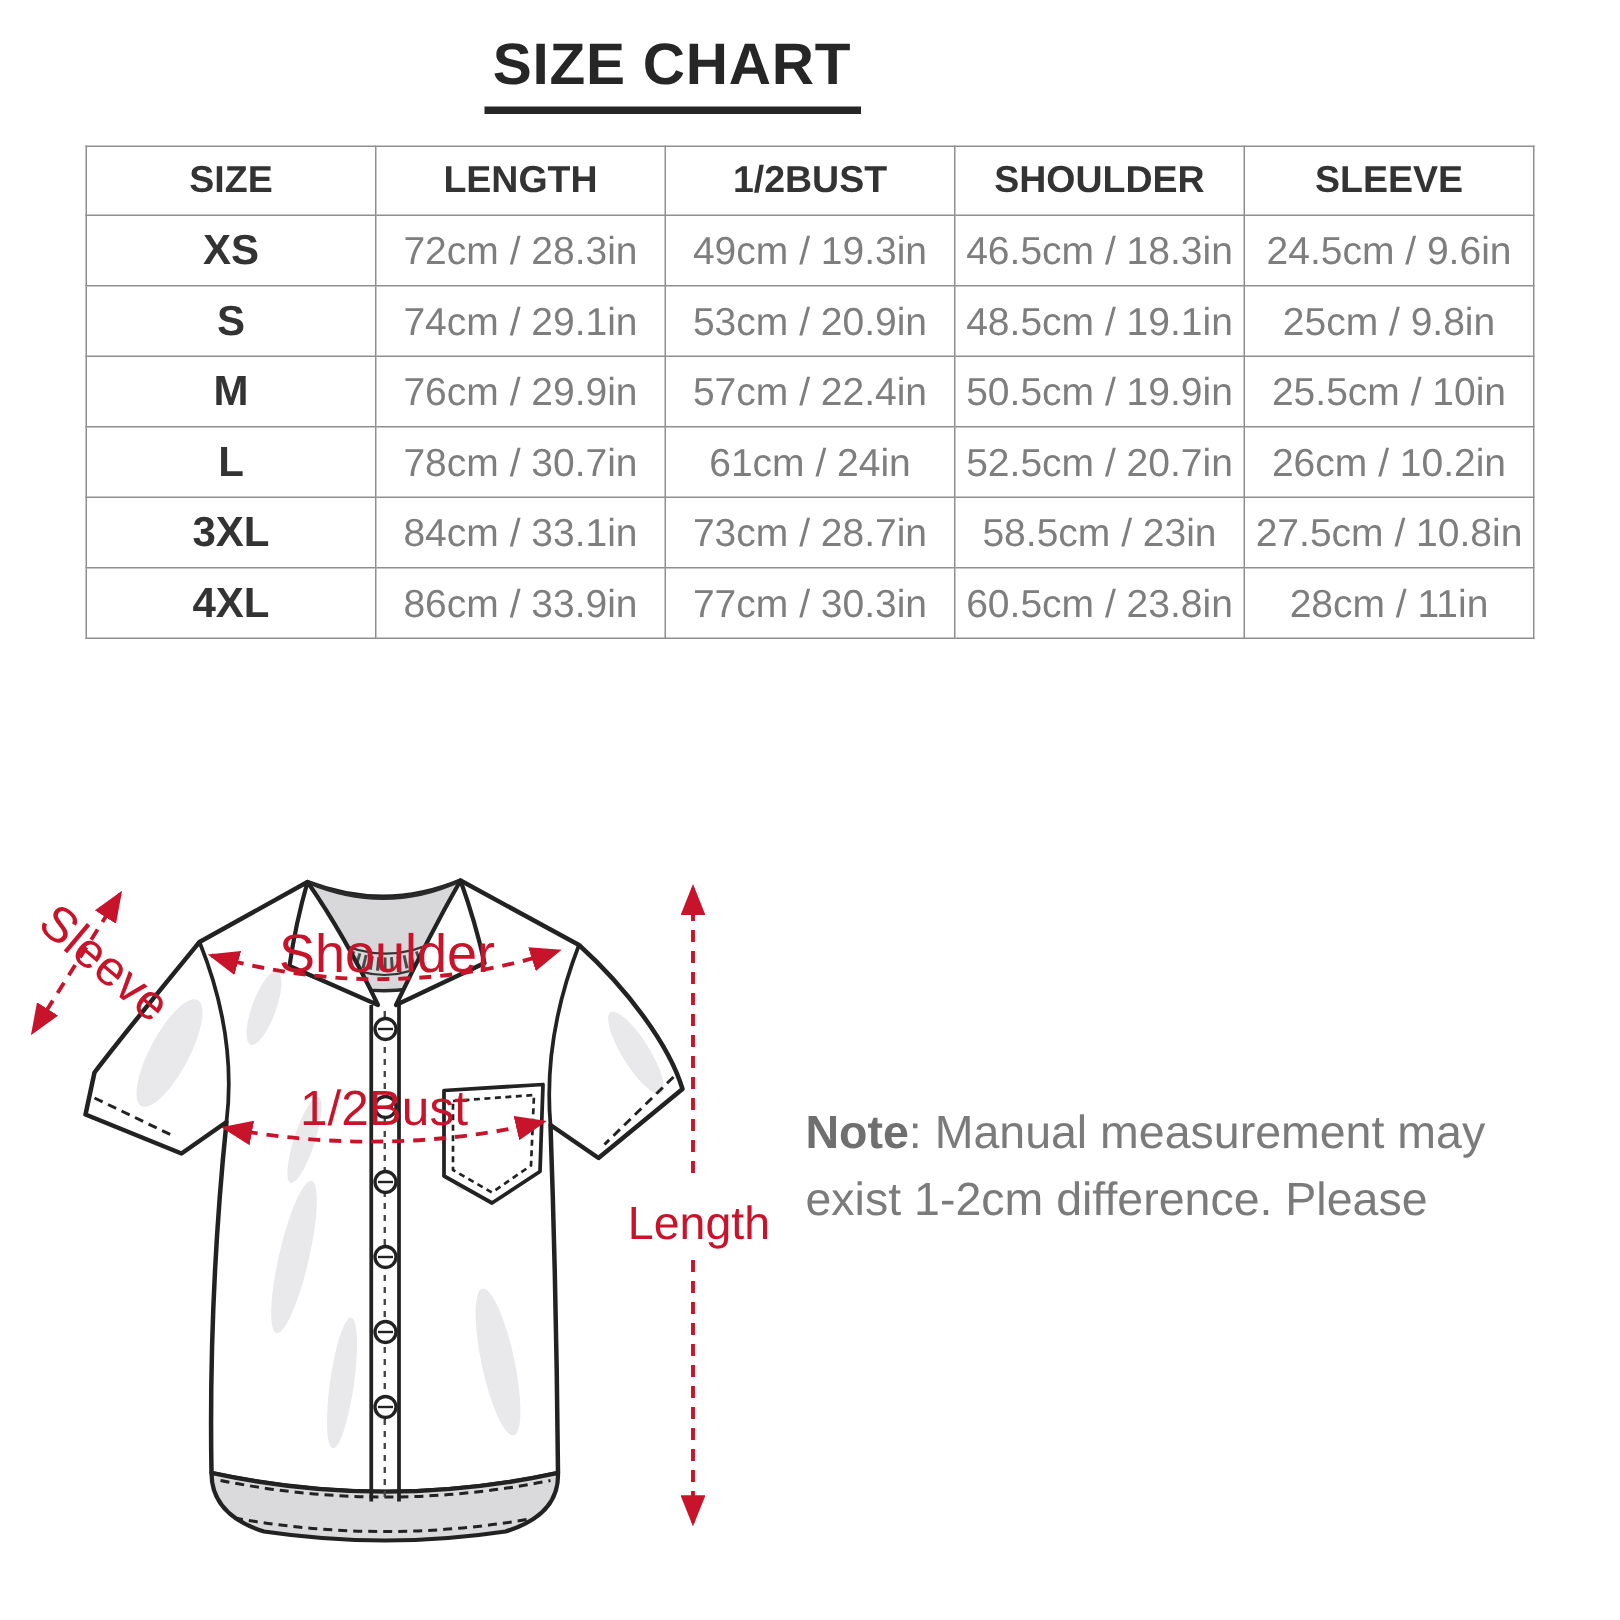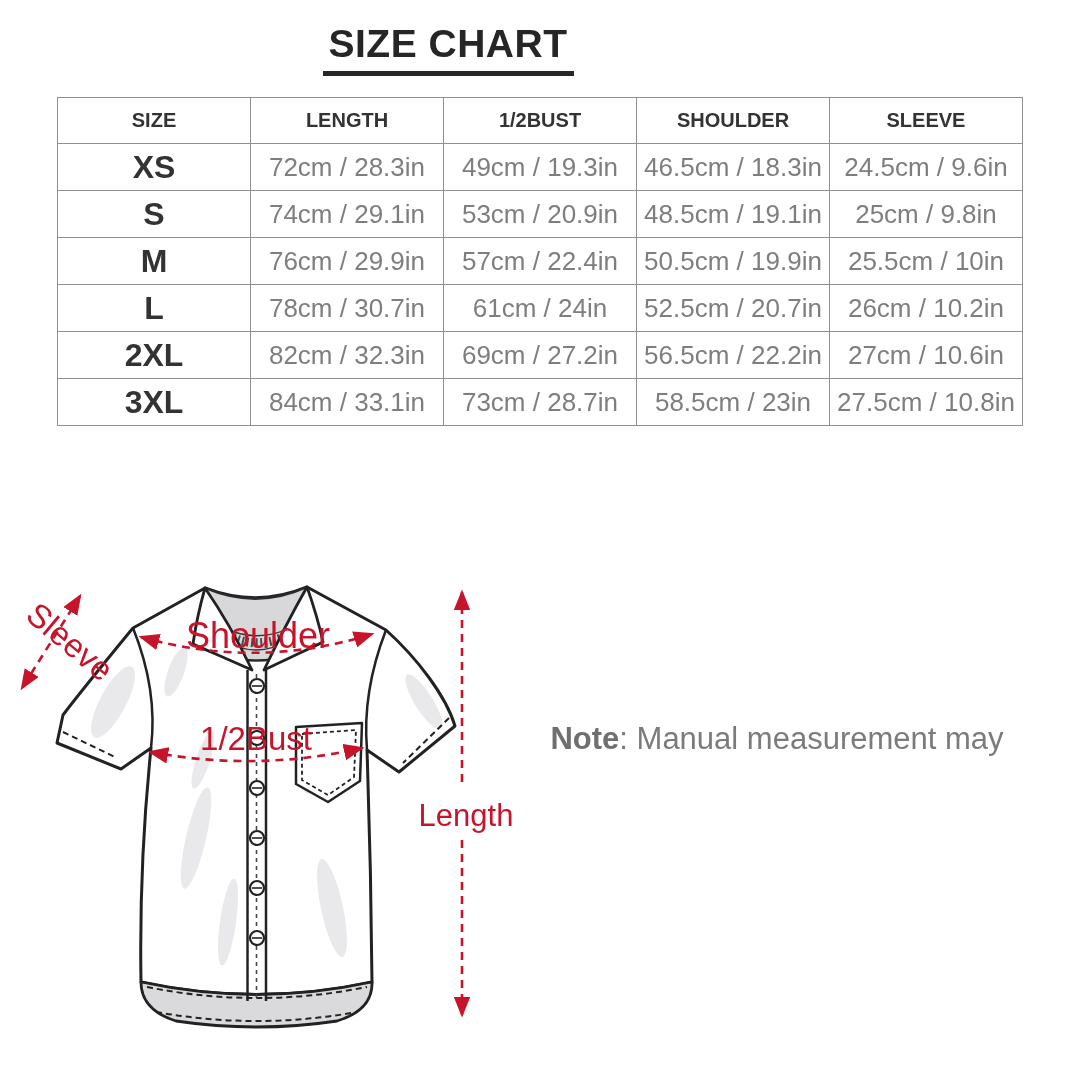--- a/index.html
+++ b/index.html
@@ -13,27 +13,27 @@
     color:#262626;border-bottom:5px solid #262626;padding:0 6px 5px 6px;
   }
   table.size-table{
     position:absolute;left:57px;top:97px;width:966px;
     border-collapse:collapse;table-layout:fixed;
   }
   table.size-table th,table.size-table td{
     border:1px solid #8f8f8f;text-align:center;vertical-align:middle;
     padding:0;overflow:hidden;white-space:nowrap;
   }
-  table.size-table thead th{height:45px;font-size:20px;font-weight:700;color:#333333;}
+  table.size-table thead th{height:45px;font-size:25px;font-weight:700;color:#333333;}
   table.size-table tbody tr{height:47px;}
-  table.size-table td.size-col{font-size:32px;font-weight:700;color:#333333;}
+  table.size-table td.size-col{font-size:28px;font-weight:700;color:#333333;}
   table.size-table td.val{font-size:26px;font-weight:400;color:#7e7e7e;}
   .note{
-    position:absolute;left:537px;top:716px;width:480px;
-    font-size:31px;line-height:45px;color:#7b7b7b;text-align:center;
+    position:absolute;left:537px;top:732px;width:480px;
+    font-size:31px;line-height:45px;color:#7b7b7b;
   }
   .note b{font-weight:700;color:#6f6f6f;}
   .diagram{position:absolute;left:0;top:520px;width:540px;height:560px;}
   .diagram svg{display:block;width:540px;height:560px;}
 </style>
 </head>
 <body>
 
 <div class="title-wrap">
   <span class="title">SIZE CHART</span>
@@ -72,32 +72,32 @@
         <td class="val">25.5cm / 10in</td>
       </tr>
       <tr>
         <td class="size-col">L</td>
         <td class="val">78cm / 30.7in</td>
         <td class="val">61cm / 24in</td>
         <td class="val">52.5cm / 20.7in</td>
         <td class="val">26cm / 10.2in</td>
       </tr>
       <tr>
-        <td class="size-col">2XL</td>
-        <td class="val">82cm / 32.3in</td>
-        <td class="val">69cm / 27.2in</td>
-        <td class="val">56.5cm / 22.2in</td>
-        <td class="val">27cm / 10.6in</td>
-      </tr>
-      <tr>
         <td class="size-col">3XL</td>
         <td class="val">84cm / 33.1in</td>
         <td class="val">73cm / 28.7in</td>
         <td class="val">58.5cm / 23in</td>
         <td class="val">27.5cm / 10.8in</td>
+      </tr>
+      <tr>
+        <td class="size-col">4XL</td>
+        <td class="val">86cm / 33.9in</td>
+        <td class="val">77cm / 30.3in</td>
+        <td class="val">60.5cm / 23.8in</td>
+        <td class="val">28cm / 11in</td>
       </tr>
     </tbody>
 </table>
 
 <div class="diagram">
   <svg viewBox="0 0 540 560" xmlns="http://www.w3.org/2000/svg">
     <defs>
       <marker id="arr" viewBox="0 0 8 6.4" refX="7" refY="3.2" markerWidth="8" markerHeight="6.4" orient="auto-start-reverse" markerUnits="strokeWidth">
         <path d="M0,0 L8,3.2 L0,6.4 Z" fill="#c8142a"></path>
       </marker>
@@ -189,15 +189,15 @@
       <text x="258" y="128" text-anchor="middle" font-size="36">Shoulder</text>
       <text x="256" y="230" text-anchor="middle" font-size="33">1/2Bust</text>
       <text x="466" y="306" text-anchor="middle" font-size="31">Length</text>
       <text transform="translate(24,98) rotate(40)" font-size="33">Sleeve</text>
     </g>
   </svg>
 </div>
 
 <div class="note">
   <b>Note</b><span>: Manual measurement may</span><br>
-  <br>
+  <span>exist 1-2cm difference. Please</span><br>
   <br>
 </div>
 
 </body></html>

